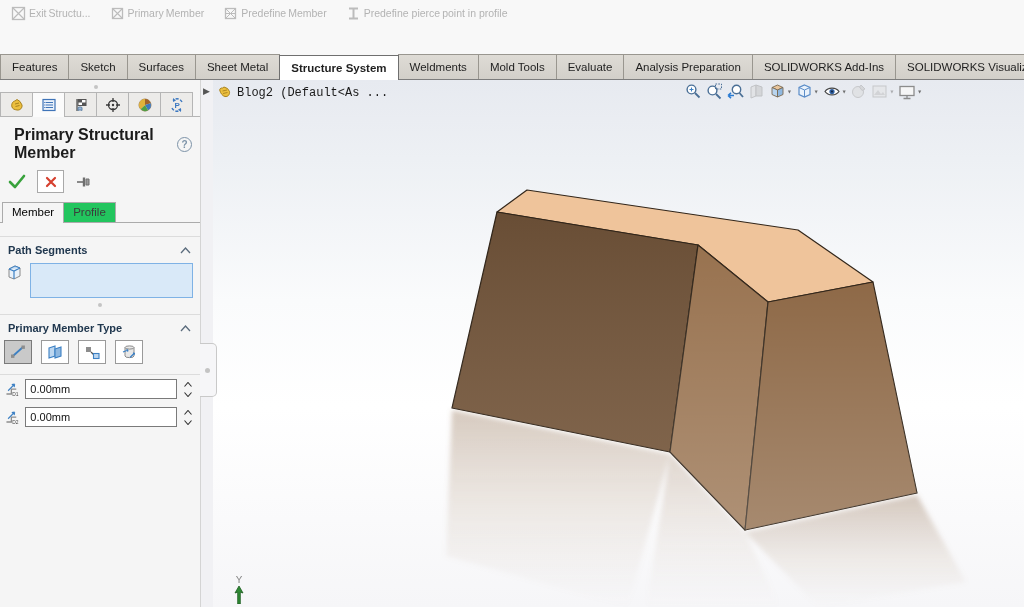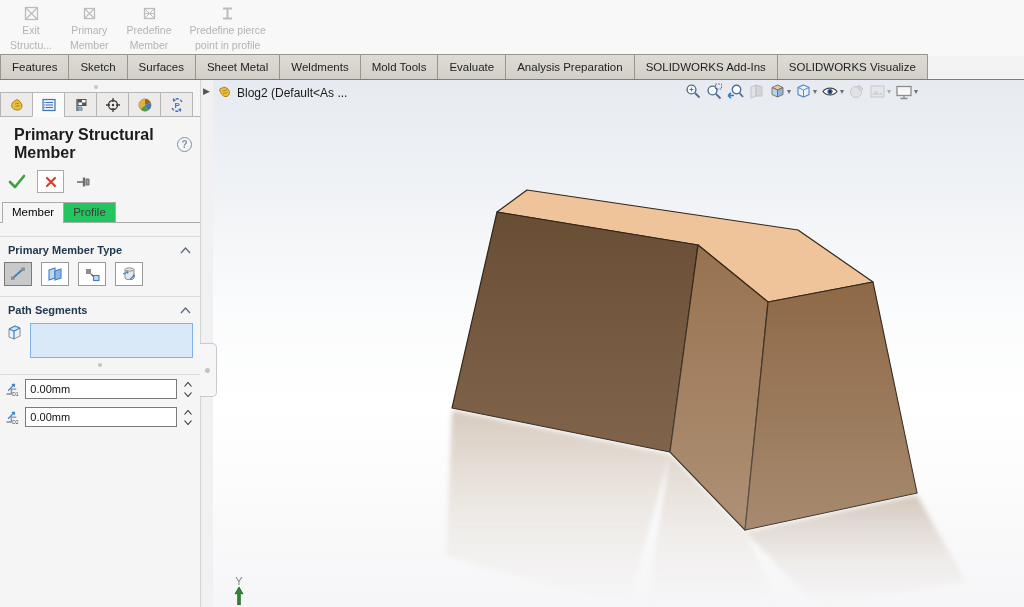--- a/index.html
+++ b/index.html
@@ -2,21 +2,21 @@
 <html><head>
 <meta charset="utf-8">
 <style>
   * { margin:0; padding:0; box-sizing:border-box; }
   html,body { width:1024px; height:607px; overflow:hidden;
     font-family:"Liberation Sans", sans-serif; background:#fff; }
 
   
   .ribbon { height:56px; background:#f8f8f8; display:flex; align-items:flex-start;
     padding:5px 0 0 10px; gap:18px; }
-  .ribbon-btn { display:flex; flex-direction:column; align-items:center; gap:2px;
+  .ribbon-btn { display:flex; flex-direction:row; align-items:center; gap:2px;
     color:#b3b3b3; font-size:10.5px; line-height:1.2; text-align:center; }
   .ribbon-btn svg { display:block; }
 
   
   .tabbar { height:24px; display:flex; align-items:flex-end; background:#f3f3f3;
     border-bottom:1px solid #7d7d7d; }
   .tab { height:23px; display:flex; align-items:center; padding:12px 11px;
     font-size:11.5px; color:#1f1f1f; background:linear-gradient(#dedbd5,#d2cfc9);
     border:1px solid #99968f; border-bottom:none; margin-right:-1px; white-space:nowrap; }
   .tab.active { background:#ffffff; font-weight:bold; border-color:#6f6f6f;
@@ -77,21 +77,21 @@
     position:relative; flex:none; z-index:5; }
   .split-notch { position:absolute; left:-1px; top:263px; width:17px; height:54px;
     background:#f6f6f8; border:1px solid #c9c9c9; border-left:none;
     border-radius:0 5px 5px 0; }
   .split-notch .dot { position:absolute; left:5px; top:24px; width:5px; height:5px;
     border-radius:50%; background:#c4c4c4; }
   .flyout-arrow { position:absolute; top:6px; left:2px; font-size:9px; color:#555; }
 
   
   .viewport { flex:1; position:relative; overflow:hidden;
-    background:linear-gradient(180deg,#e7eaf0 0%,#edf0f4 15%,#fafbfc 42%,#ffffff 62%,#f6f6f8 100%); }
+    background:linear-gradient(180deg,#e7eaf0 0%,#edf0f4 15%,#fafbfc 42%,#ffffff 62%,#f6f6f8 100%);font-family:Liberation Mono, monospace; }
   .model-svg { position:absolute; left:0; top:0; width:811px; height:527px; }
 
   .tree-row { position:absolute; top:5px; left:4px; display:flex; align-items:center;
     gap:5px; font-size:12px; color:#1a1a1a; }
 
   .headsup { position:absolute; top:3px; left:472px; display:flex; align-items:center;
     gap:4px; }
   .hud-item { display:flex; align-items:center; }
   .hud-caret { font-size:8px; color:#6f6f6f; margin-left:1px; }
   .disabled { opacity:.5; filter:grayscale(1); }
@@ -134,20 +134,21 @@
     <span>Predefine pierce</span>
     <span>point in profile</span>
   </div>
 </div>
 
 <div class="tabbar">
   <div class="tab">Features</div>
   <div class="tab">Sketch</div>
   <div class="tab">Surfaces</div>
   <div class="tab">Sheet Metal</div>
+  <div class="tab active">Structure System</div>
   <div class="tab">Weldments</div>
   <div class="tab">Mold Tools</div>
   <div class="tab">Evaluate</div>
   <div class="tab">Analysis Preparation</div>
   <div class="tab">SOLIDWORKS Add-Ins</div>
   <div class="tab">SOLIDWORKS Visualize</div>
 
 </div>
 
 <div class="main">
@@ -230,20 +231,38 @@
 
     <div class="pm-subtabs">
       <div class="subtab active">Member</div>
       <div class="subtab">Profile</div>
     </div>
 
     <div style="height:13px"></div>
 
     <div class="section">
       <div class="sec-head">
+        <span class="sec-label">Path Segments</span>
+        <svg width="11" height="7" viewBox="0 0 11 7">
+          <polyline points="1,6 5.5,1 10,6" fill="none" stroke="#5a6b7c" stroke-width="1.3"></polyline>
+        </svg>
+      </div>
+      <div class="pathseg-row">
+        <svg width="19" height="19" viewBox="0 0 19 19">
+          <path d="M4,6 L10,3 L15,5 L15,13 L9,16 L4,14 Z" fill="#e9f1f9" stroke="#8a8a8a" stroke-width="1"></path>
+          <path d="M4,6 L9,8 L15,5 M9,8 L9,16" fill="none" stroke="#3c80c4" stroke-width="1.2"></path>
+          <path d="M4,6 L10,3 L15,5" fill="#bdd7f0" stroke="#3c80c4" stroke-width="1"></path>
+        </svg>
+        <div class="sel-box"></div>
+      </div>
+      <div class="grip-dot"></div>
+    </div>
+
+    <div class="section">
+      <div class="sec-head">
         <span class="sec-label">Primary Member Type</span>
         <svg width="11" height="7" viewBox="0 0 11 7">
           <polyline points="1,6 5.5,1 10,6" fill="none" stroke="#5a6b7c" stroke-width="1.3"></polyline>
         </svg>
       </div>
       <div class="type-row">
         <div class="type-btn selected">
           <svg width="18" height="16" viewBox="0 0 18 16">
             <line x1="4" y1="12" x2="14" y2="3" stroke="#3c80c4" stroke-width="1.8"></line>
             <rect x="2" y="10.5" width="3.4" height="3.4" fill="#8d8d8d"></rect>
@@ -264,38 +283,20 @@
           </svg>
         </div>
         <div class="type-btn">
           <svg width="18" height="16" viewBox="0 0 18 16">
             <path d="M5,3.5 A4.5,1.6 0 0 0 14,3.5 A4.5,1.6 0 0 0 5,3.5 M5,3.5 V12 A4.5,1.6 0 0 0 14,12 V3.5" fill="#e8e8e8" stroke="#8a8a8a" stroke-width="1"></path>
             <path d="M3,8 L8,6 M8,6 L6.5,5.5 M8,6 L7.5,7.6" stroke="#3c80c4" stroke-width="1.2" fill="none"></path>
             <path d="M10,13.5 L14.5,9 M14.5,9 L13,9.2 M14.5,9 L14.2,10.6" stroke="#3c80c4" stroke-width="1.2" fill="none"></path>
           </svg>
         </div>
       </div>
-    </div>
-
-    <div class="section">
-      <div class="sec-head">
-        <span class="sec-label">Path Segments</span>
-        <svg width="11" height="7" viewBox="0 0 11 7">
-          <polyline points="1,6 5.5,1 10,6" fill="none" stroke="#5a6b7c" stroke-width="1.3"></polyline>
-        </svg>
-      </div>
-      <div class="pathseg-row">
-        <svg width="19" height="19" viewBox="0 0 19 19">
-          <path d="M4,6 L10,3 L15,5 L15,13 L9,16 L4,14 Z" fill="#e9f1f9" stroke="#8a8a8a" stroke-width="1"></path>
-          <path d="M4,6 L9,8 L15,5 M9,8 L9,16" fill="none" stroke="#3c80c4" stroke-width="1.2"></path>
-          <path d="M4,6 L10,3 L15,5" fill="#bdd7f0" stroke="#3c80c4" stroke-width="1"></path>
-        </svg>
-        <div class="sel-box"></div>
-      </div>
-      <div class="grip-dot"></div>
     </div>
 
     <div class="section">
       <div class="extend-row">
         <svg width="20" height="17" viewBox="0 0 20 17">
           <path d="M3,14 L9,14 L9,8 L15,8" fill="none" stroke="#8d8d8d" stroke-width="1.6"></path>
           <path d="M5,10 L13,2 M13,2 L9.5,2.6 M13,2 L12.4,5.5" fill="none" stroke="#3c80c4" stroke-width="1.4"></path>
           <text x="10" y="16" font-size="6" fill="#444" font-family="Liberation Sans, sans-serif">D1</text>
         </svg>
         <input class="num-input" value="0.00mm" style="">

